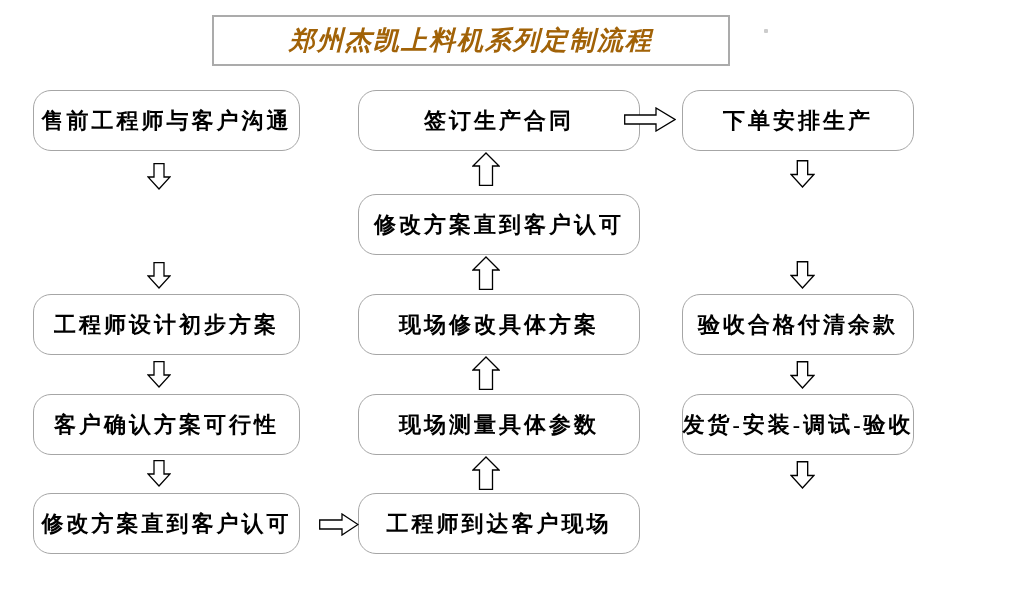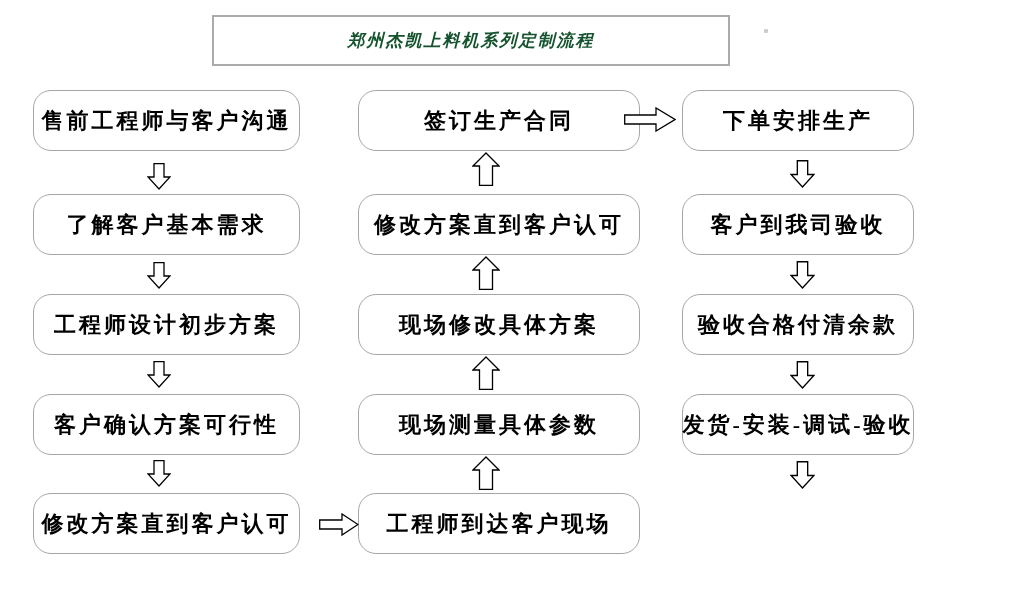--- a/index.html
+++ b/index.html
@@ -10,21 +10,21 @@
     overflow:hidden;
     font-family:"Liberation Serif","DejaVu Serif",serif;
   }
   .title-box{
     position:absolute;left:212px;top:15px;width:518px;height:51px;
     border:2px solid #ababab;background:#ffffff;
     display:flex;align-items:center;justify-content:center;
     box-sizing:border-box;
   }
   .title-text{
-    font-size:17px;font-weight:bold;color:#14532d;
+    font-size:26px;font-weight:bold;color:#a16207;
     letter-spacing:2px;font-style:italic;
     white-space:nowrap;
   }
   .node{
     position:absolute;height:61px;box-sizing:border-box;
     border:1.5px solid #a6a6a6;border-radius:18px;background:#ffffff;
     display:flex;align-items:center;justify-content:center;
     font-size:22px;font-weight:bold;color:#000000;letter-spacing:3px;
     white-space:nowrap;
   }
@@ -44,23 +44,20 @@
 <div class="canvas">
 
   <div class="title-box">
     <span class="title-text">郑州杰凯上料机系列定制流程</span>
   </div>
   <div class="stray-dot"></div>
 
   <div class="node col-left" style="top:90px">
       <span>售前工程师与客户沟通</span>
     </div>
-  <div class="node col-left" style="top:194px">
-      <span>了解客户基本需求</span>
-    </div>
   <div class="node col-left" style="top:394px">
       <span>客户确认方案可行性</span>
     </div>
   <div class="node col-left" style="top:294px">
       <span>工程师设计初步方案</span>
     </div>
   <div class="node col-left" style="top:493px">
       <span>修改方案直到客户认可</span>
     </div>
 
@@ -75,23 +72,20 @@
     </div>
   <div class="node col-mid" style="top:394px">
       <span>现场测量具体参数</span>
     </div>
   <div class="node col-mid" style="top:493px">
       <span>工程师到达客户现场</span>
     </div>
 
   <div class="node col-right" style="top:90px">
       <span>下单安排生产</span>
-    </div>
-  <div class="node col-right" style="top:194px">
-      <span>客户到我司验收</span>
     </div>
   <div class="node col-right" style="top:294px">
       <span>验收合格付清余款</span>
     </div>
   <div class="node col-right" style="top:394px">
       <span>发货-安装-调试-验收</span>
     </div>
 
   <div class="arrow" style="left:147px;top:163px;width:24px;height:27px">
     <svg viewBox="0 0 24 27">

